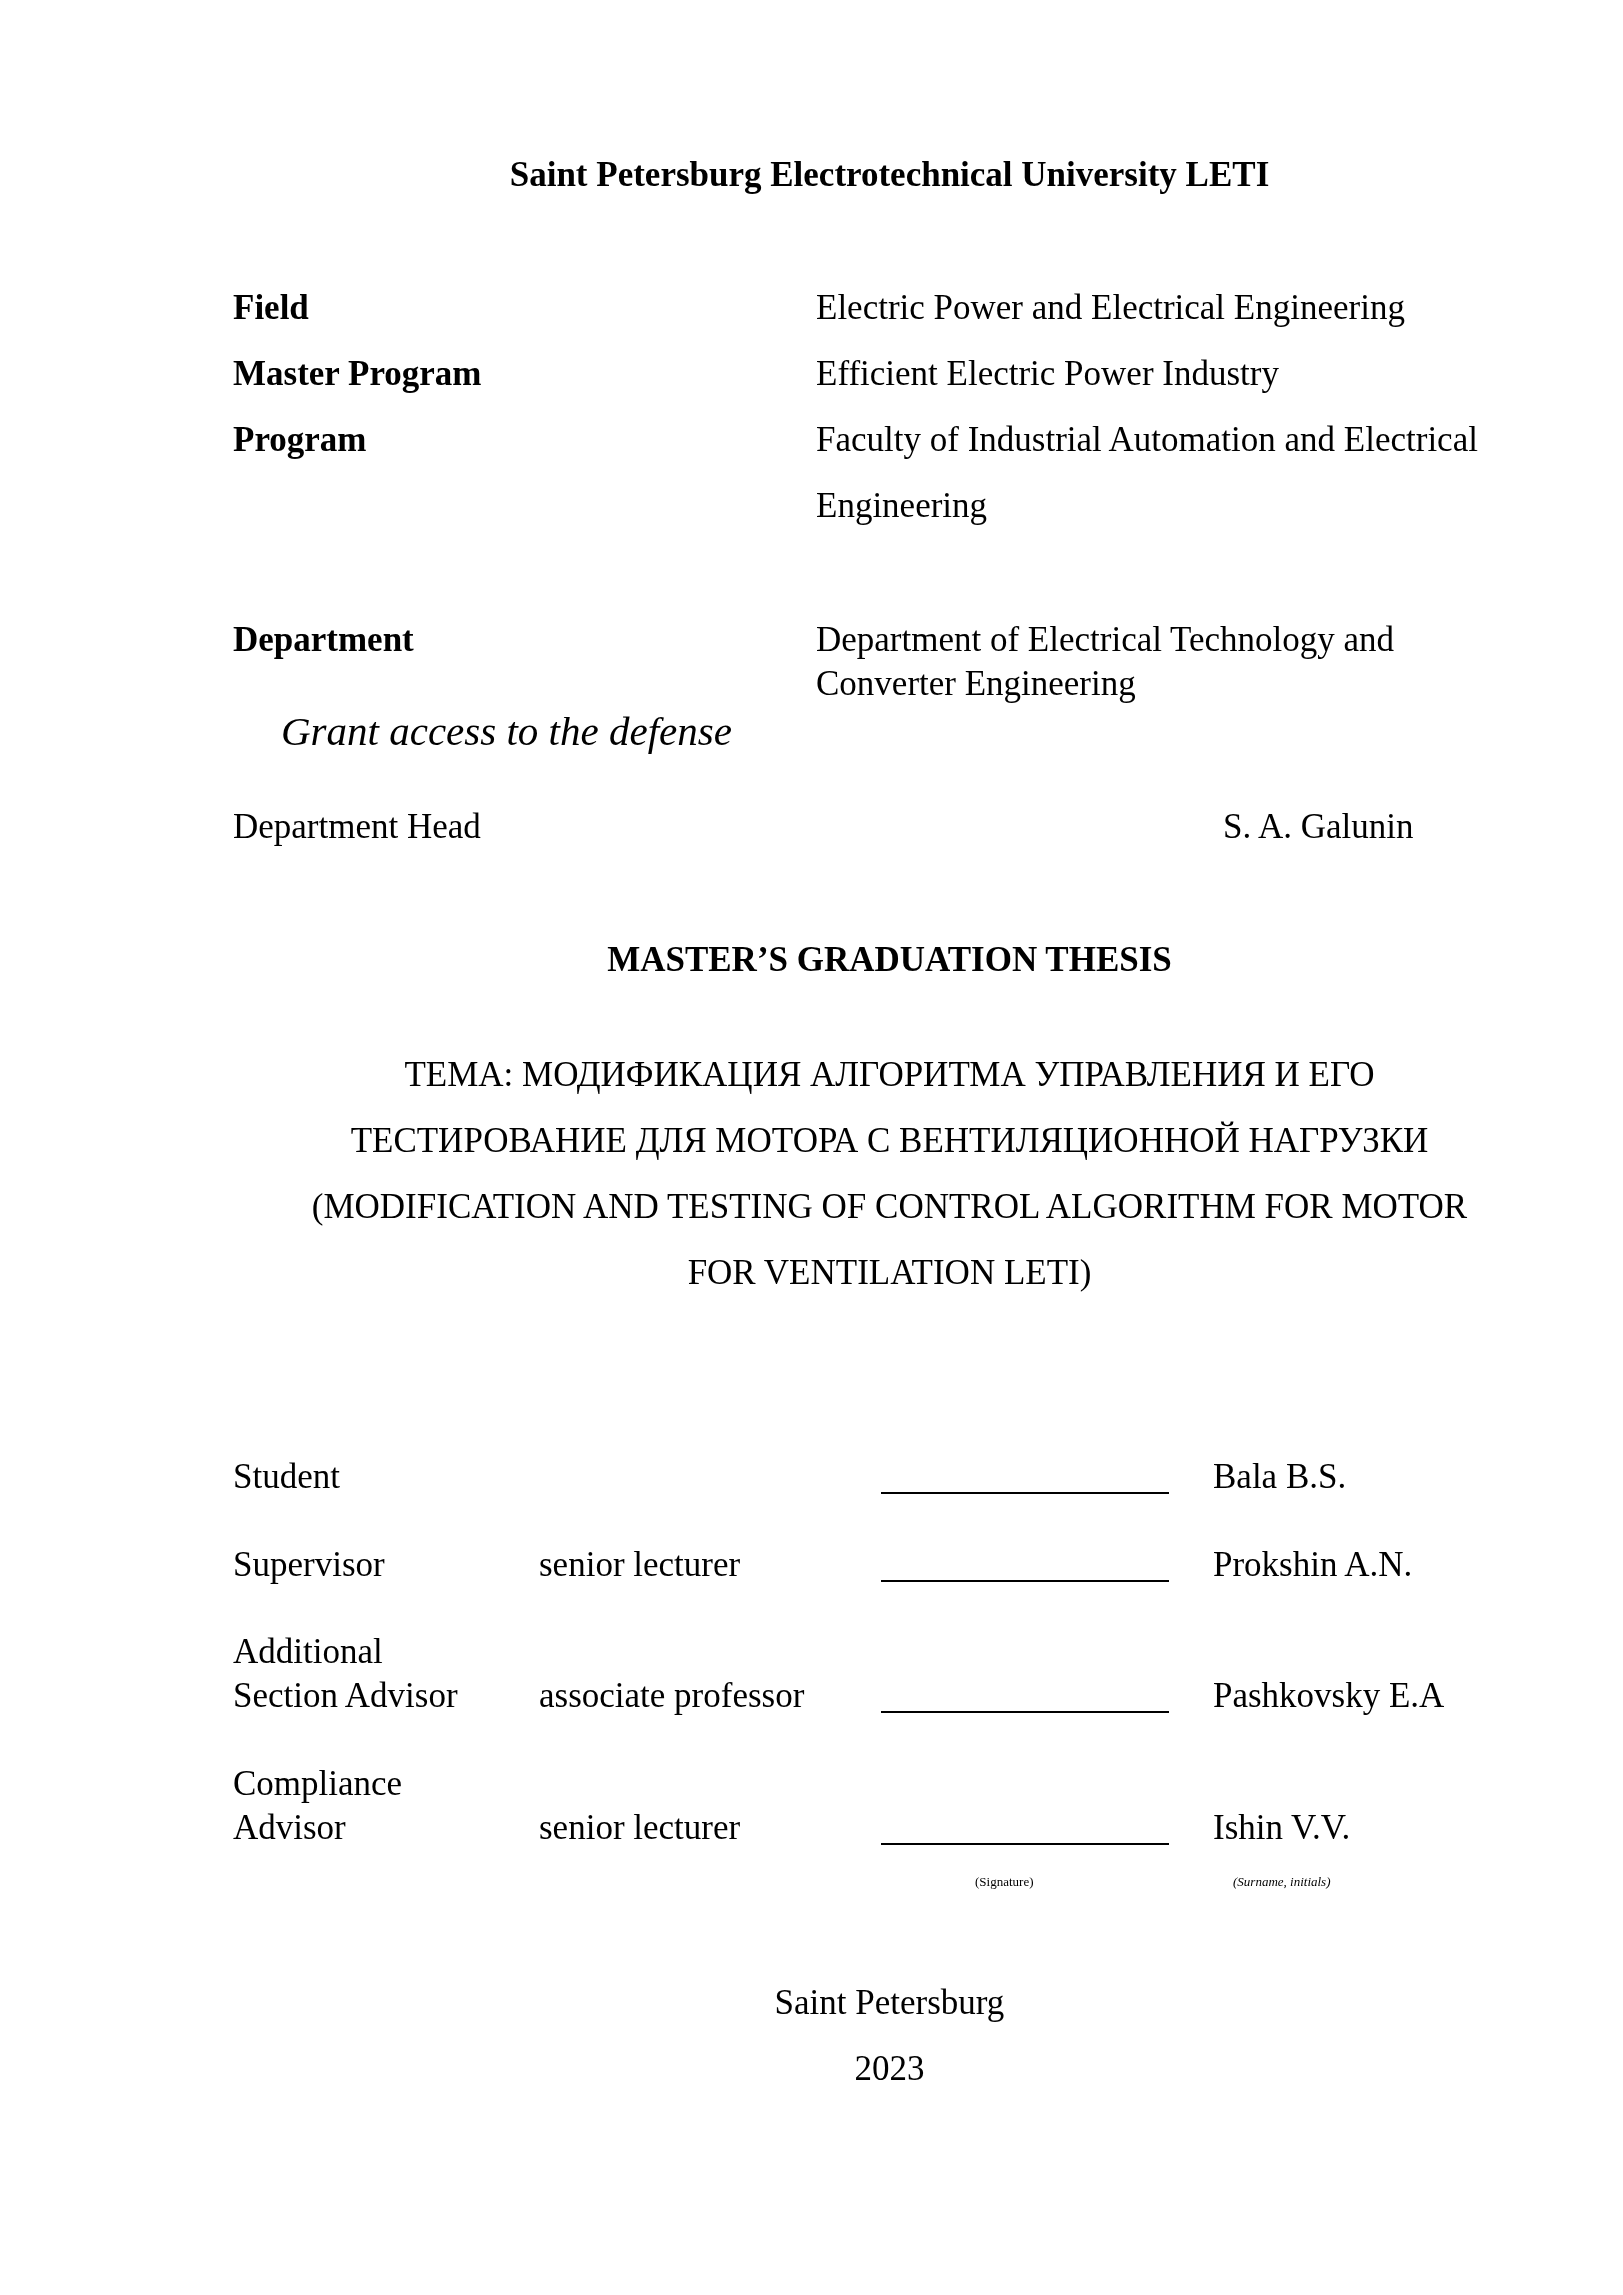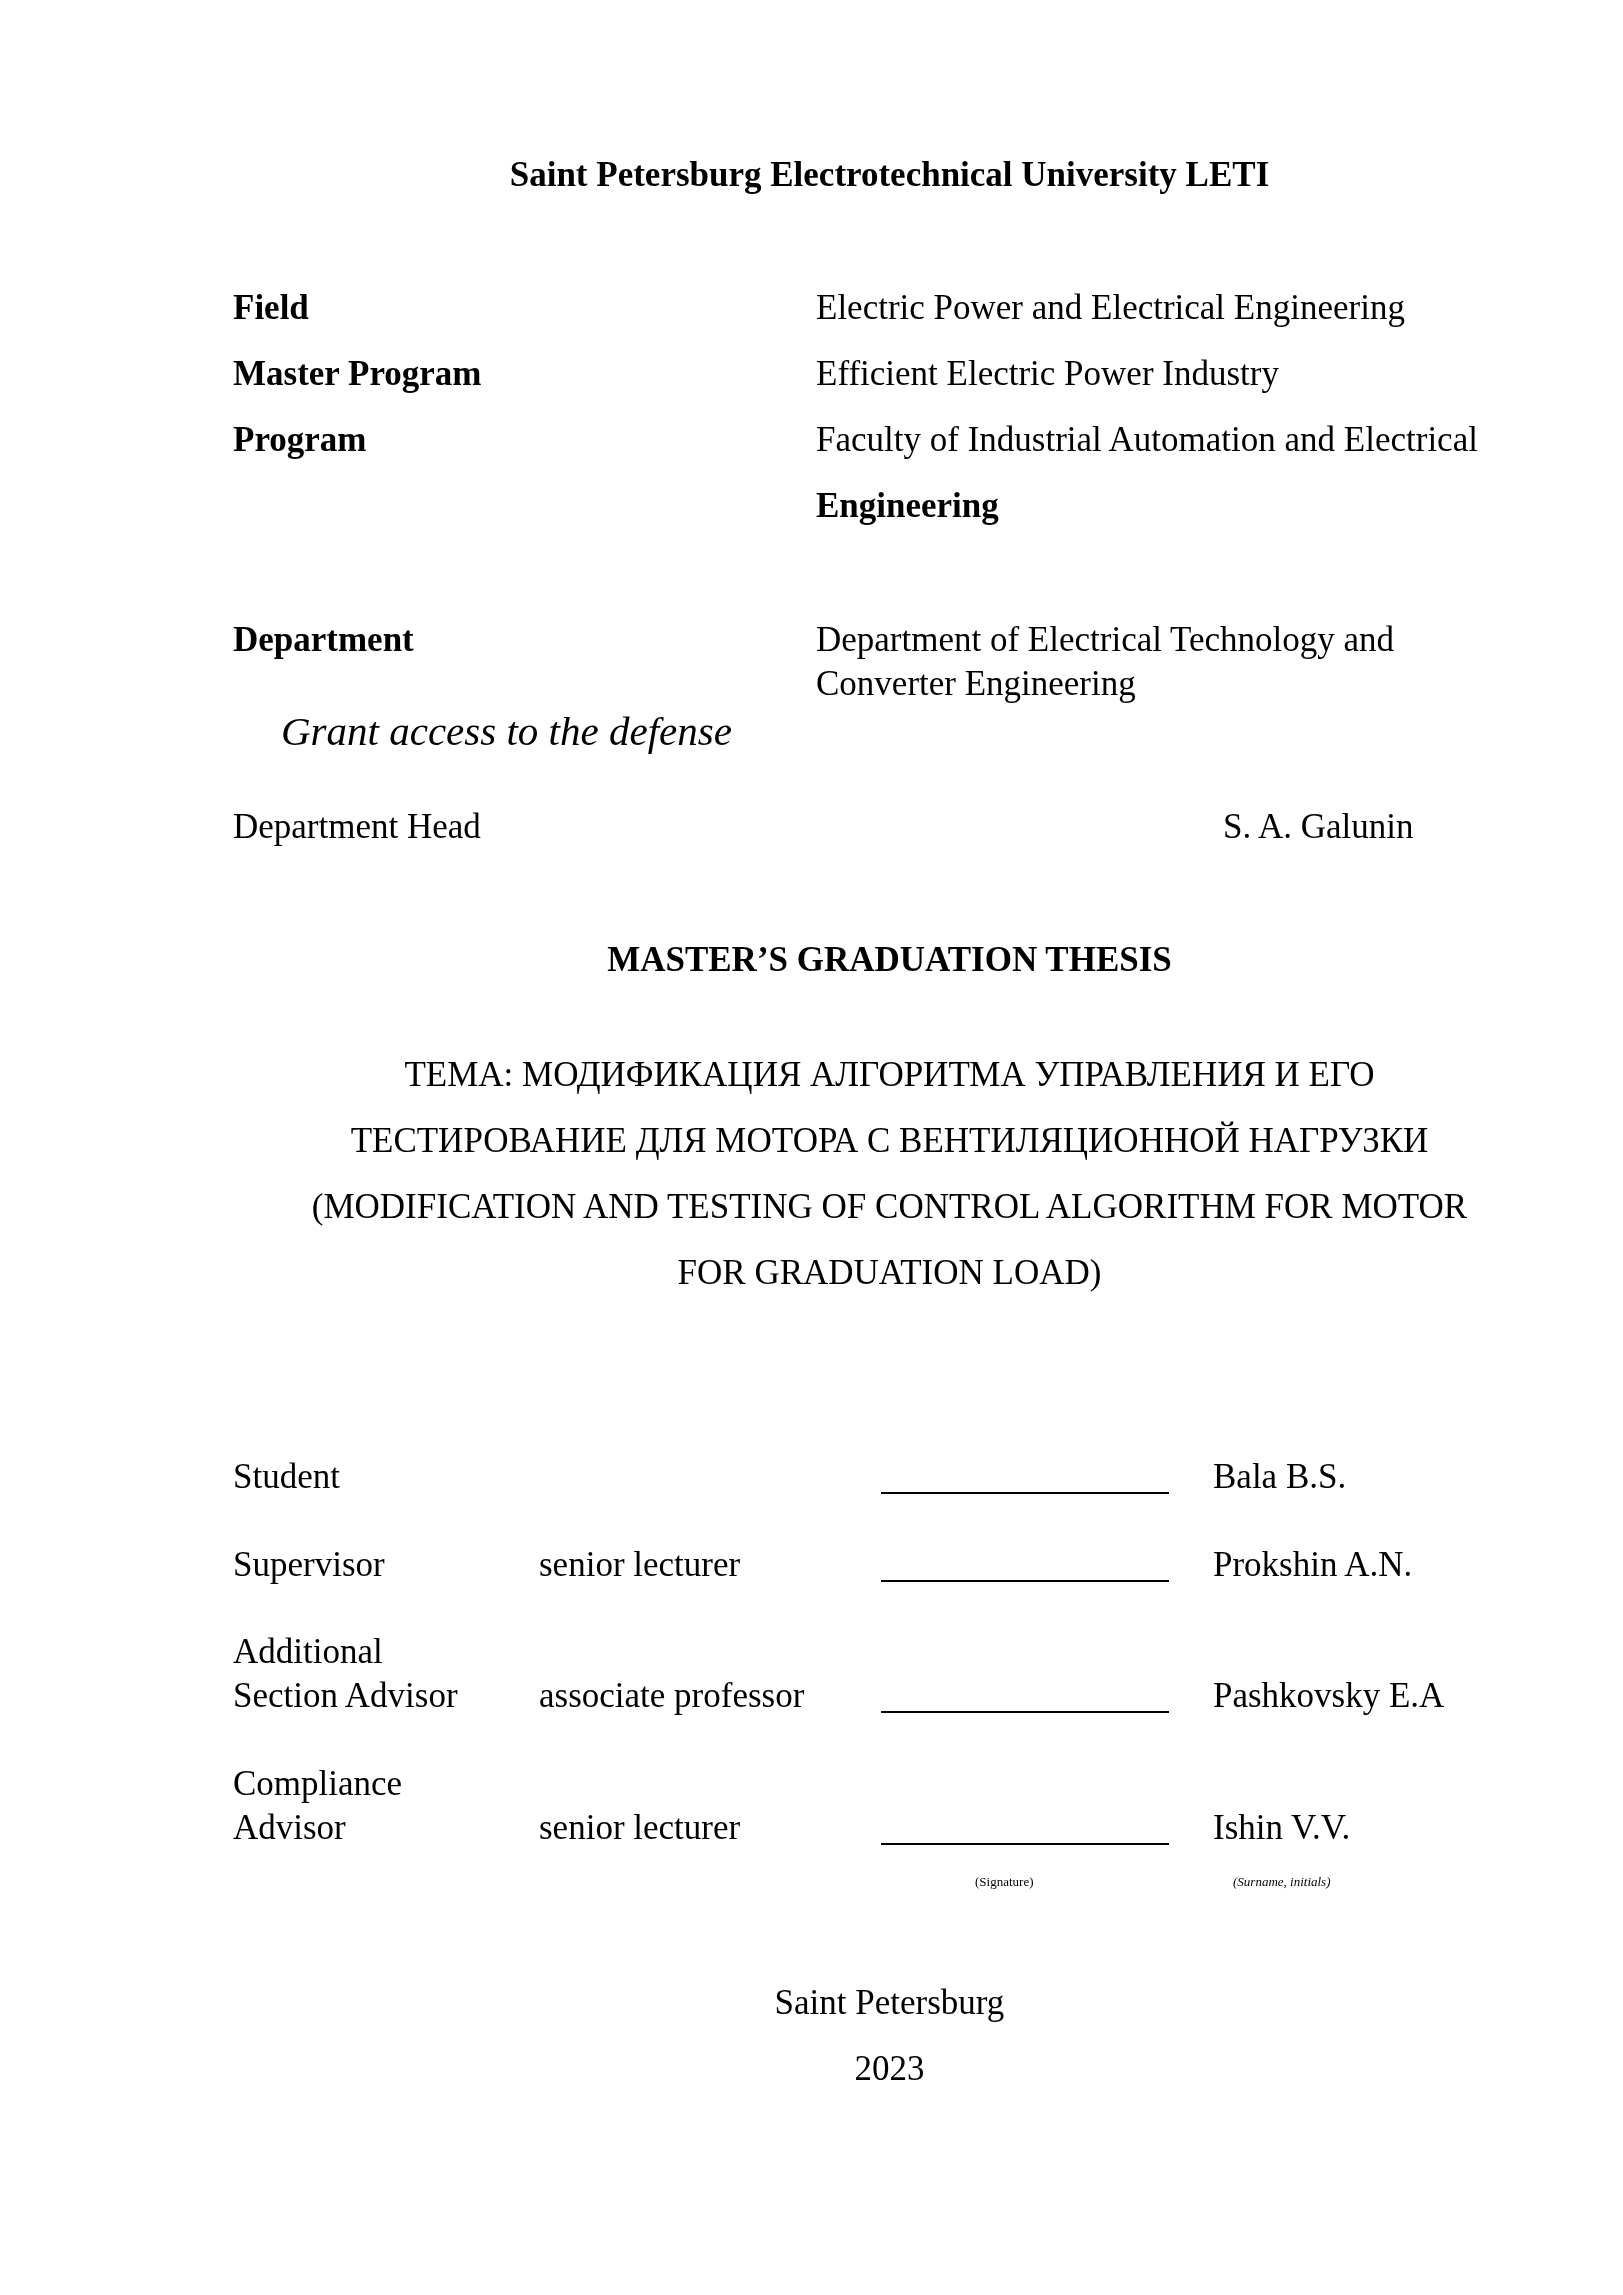--- a/index.html
+++ b/index.html
@@ -18,35 +18,35 @@
 <div class="abs t44 b center" style="top:157px;">Saint Petersburg Electrotechnical University LETI</div>
 
 <div class="abs t44 b" style="left:233px; top:290px;">Field</div>
 <div class="abs t44" style="left:816px; top:290px;">Electric Power and Electrical Engineering</div>
 
 <div class="abs t44 b" style="left:233px; top:356px;">Master Program</div>
 <div class="abs t44" style="left:816px; top:356px;">Efficient Electric Power Industry</div>
 
 <div class="abs t44 b" style="left:233px; top:422px;">Program</div>
 <div class="abs t44" style="left:816px; top:422px;">Faculty of Industrial Automation and Electrical</div>
-<div class="abs t44" style="left:816px; top:488px;font-weight:bold;">Engineering</div>
+<div class="abs t44" style="left:816px; top:488px;">Engineering</div>
 
 <div class="abs t44 b" style="left:233px; top:622px;">Department</div>
 <div class="abs t44" style="left:816px; top:622px;">Department of Electrical Technology and</div>
 <div class="abs t44" style="left:816px; top:666px;">Converter Engineering</div>
 
 <div class="abs" style="left:233px; top:711px; font-size:41px; font-style:italic;margin-left:48px;">Grant access to the defense</div>
 <div class="abs t44" style="left:233px; top:809px;text-align:center;">Department Head</div>
 <div class="abs t44" style="left:1223px; top:809px;">S. A. Galunin</div>
 
 <div class="abs t44 b center" style="top:942px;">MASTER’S GRADUATION THESIS</div>
 <div class="abs t44 center" style="top:1057px;">ТЕМА: МОДИФИКАЦИЯ АЛГОРИТМА УПРАВЛЕНИЯ И ЕГО</div>
 <div class="abs t44 center" style="top:1123px;">ТЕСТИРОВАНИЕ ДЛЯ МОТОРА С ВЕНТИЛЯЦИОННОЙ НАГРУЗКИ</div>
 <div class="abs t44 center" style="top:1189px;">(MODIFICATION AND TESTING OF CONTROL ALGORITHM FOR MOTOR</div>
-<div class="abs t44 center" style="top:1255px;">FOR GRADUATION LOAD)</div>
+<div class="abs t44 center" style="top:1255px;">FOR VENTILATION LETI)</div>
 
 <div class="abs t44" style="left:233px; top:1459px;">Student</div>
 <div class="sig-line" style="left:881px; top:1492px; width:288px;"></div>
 <div class="abs t44" style="left:1213px; top:1459px;">Bala B.S.</div>
 
 <div class="abs t44" style="left:233px; top:1547px;">Supervisor</div>
 <div class="abs t44" style="left:539px; top:1547px;">senior lecturer</div>
 <div class="sig-line" style="left:881px; top:1580px; width:288px;"></div>
 <div class="abs t44" style="left:1213px; top:1547px;">Prokshin A.N.</div>
 

